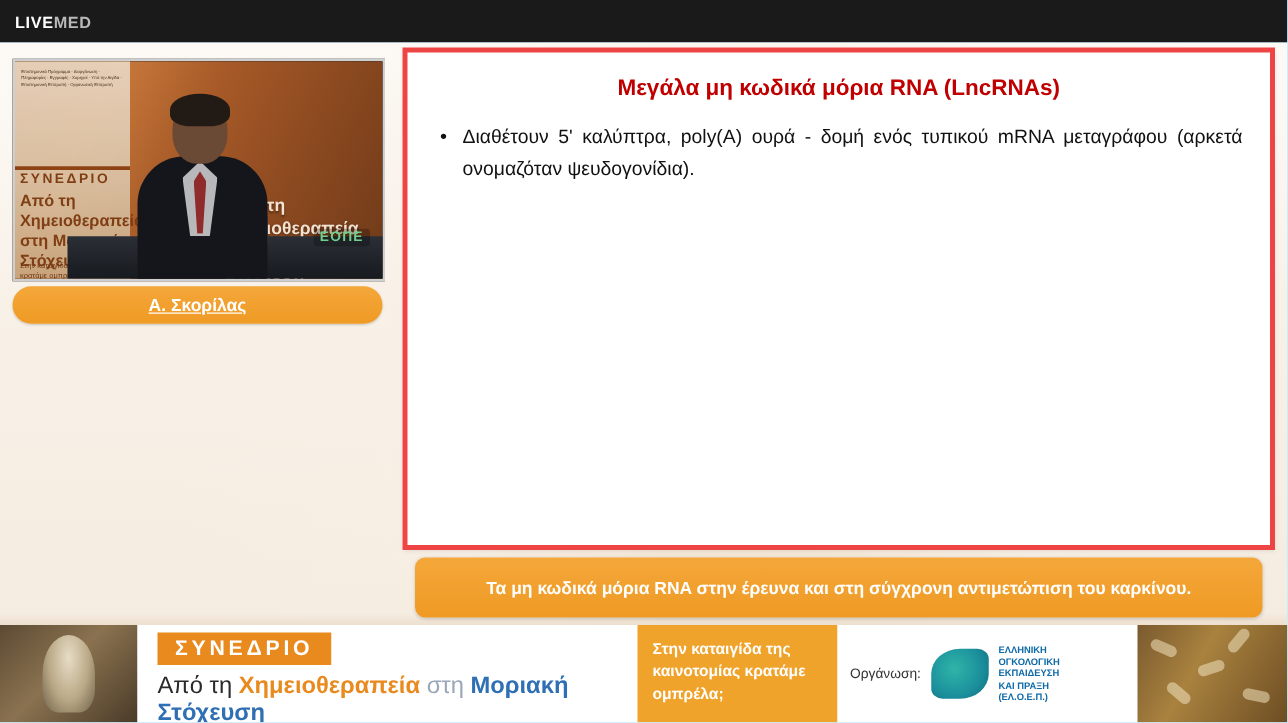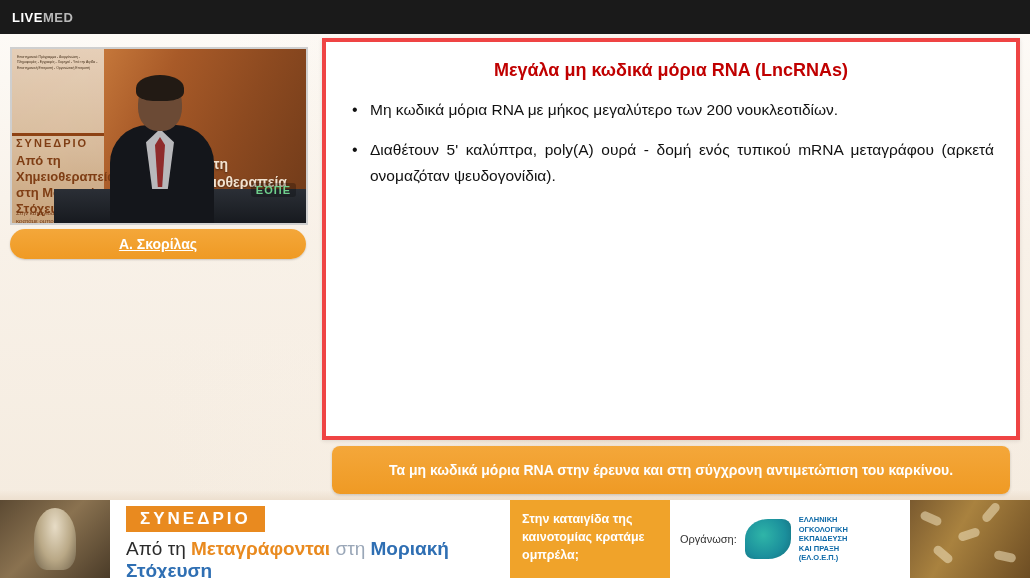--- a/index.html
+++ b/index.html
@@ -287,37 +287,36 @@
     </div>
   </div>
 
   <div class="name-pill">
     <span>Α. Σκορίλας</span>
   </div>
 
   <div class="slide">
     <div class="slide-title">Μεγάλα μη κωδικά μόρια RNA (LncRNAs)</div>
     <ul class="bullets">
-      <li>Μη κωδικά μόρια RNA με μήκος μεγαλύτερο των 200 νουκλεοτιδίων.</li>
       <li>Διαθέτουν 5' καλύπτρα, poly(A) ουρά - δομή ενός τυπικού mRNA μεταγράφου (αρκετά ονομαζόταν ψευδογονίδια).</li>
     </ul>
   </div>
 
   <div class="slide-caption">
     <span>Τα μη κωδικά μόρια RNA στην έρευνα και στη σύγχρονη αντιμετώπιση του καρκίνου.</span>
   </div>
 
   <div class="strip">
     <div class="strip-cell cell-stone">
       <div class="statue"></div>
     </div>
     <div class="strip-cell cell-congress">
       <div class="cong-badge">ΣΥΝΕΔΡΙΟ</div>
       <div class="cong-line">
-        <span>Από τη </span><span class="hl">Μεταγράφονται</span><span class="lt"> στη </span><span class="bl">Μοριακή Στόχευση</span>
+        <span>Από τη </span><span class="hl">Χημειοθεραπεία</span><span class="lt"> στη </span><span class="bl">Μοριακή Στόχευση</span>
       </div>
     </div>
     <div class="strip-cell cell-slogan">
       <span>Στην καταιγίδα της καινοτομίας κρατάμε ομπρέλα;</span>
     </div>
     <div class="strip-cell cell-org">
       <span class="org-label">Οργάνωση:</span>
       <span class="org-mark"></span>
       <span class="org-text">
         <span>ΕΛΛΗΝΙΚΗ</span><br>

